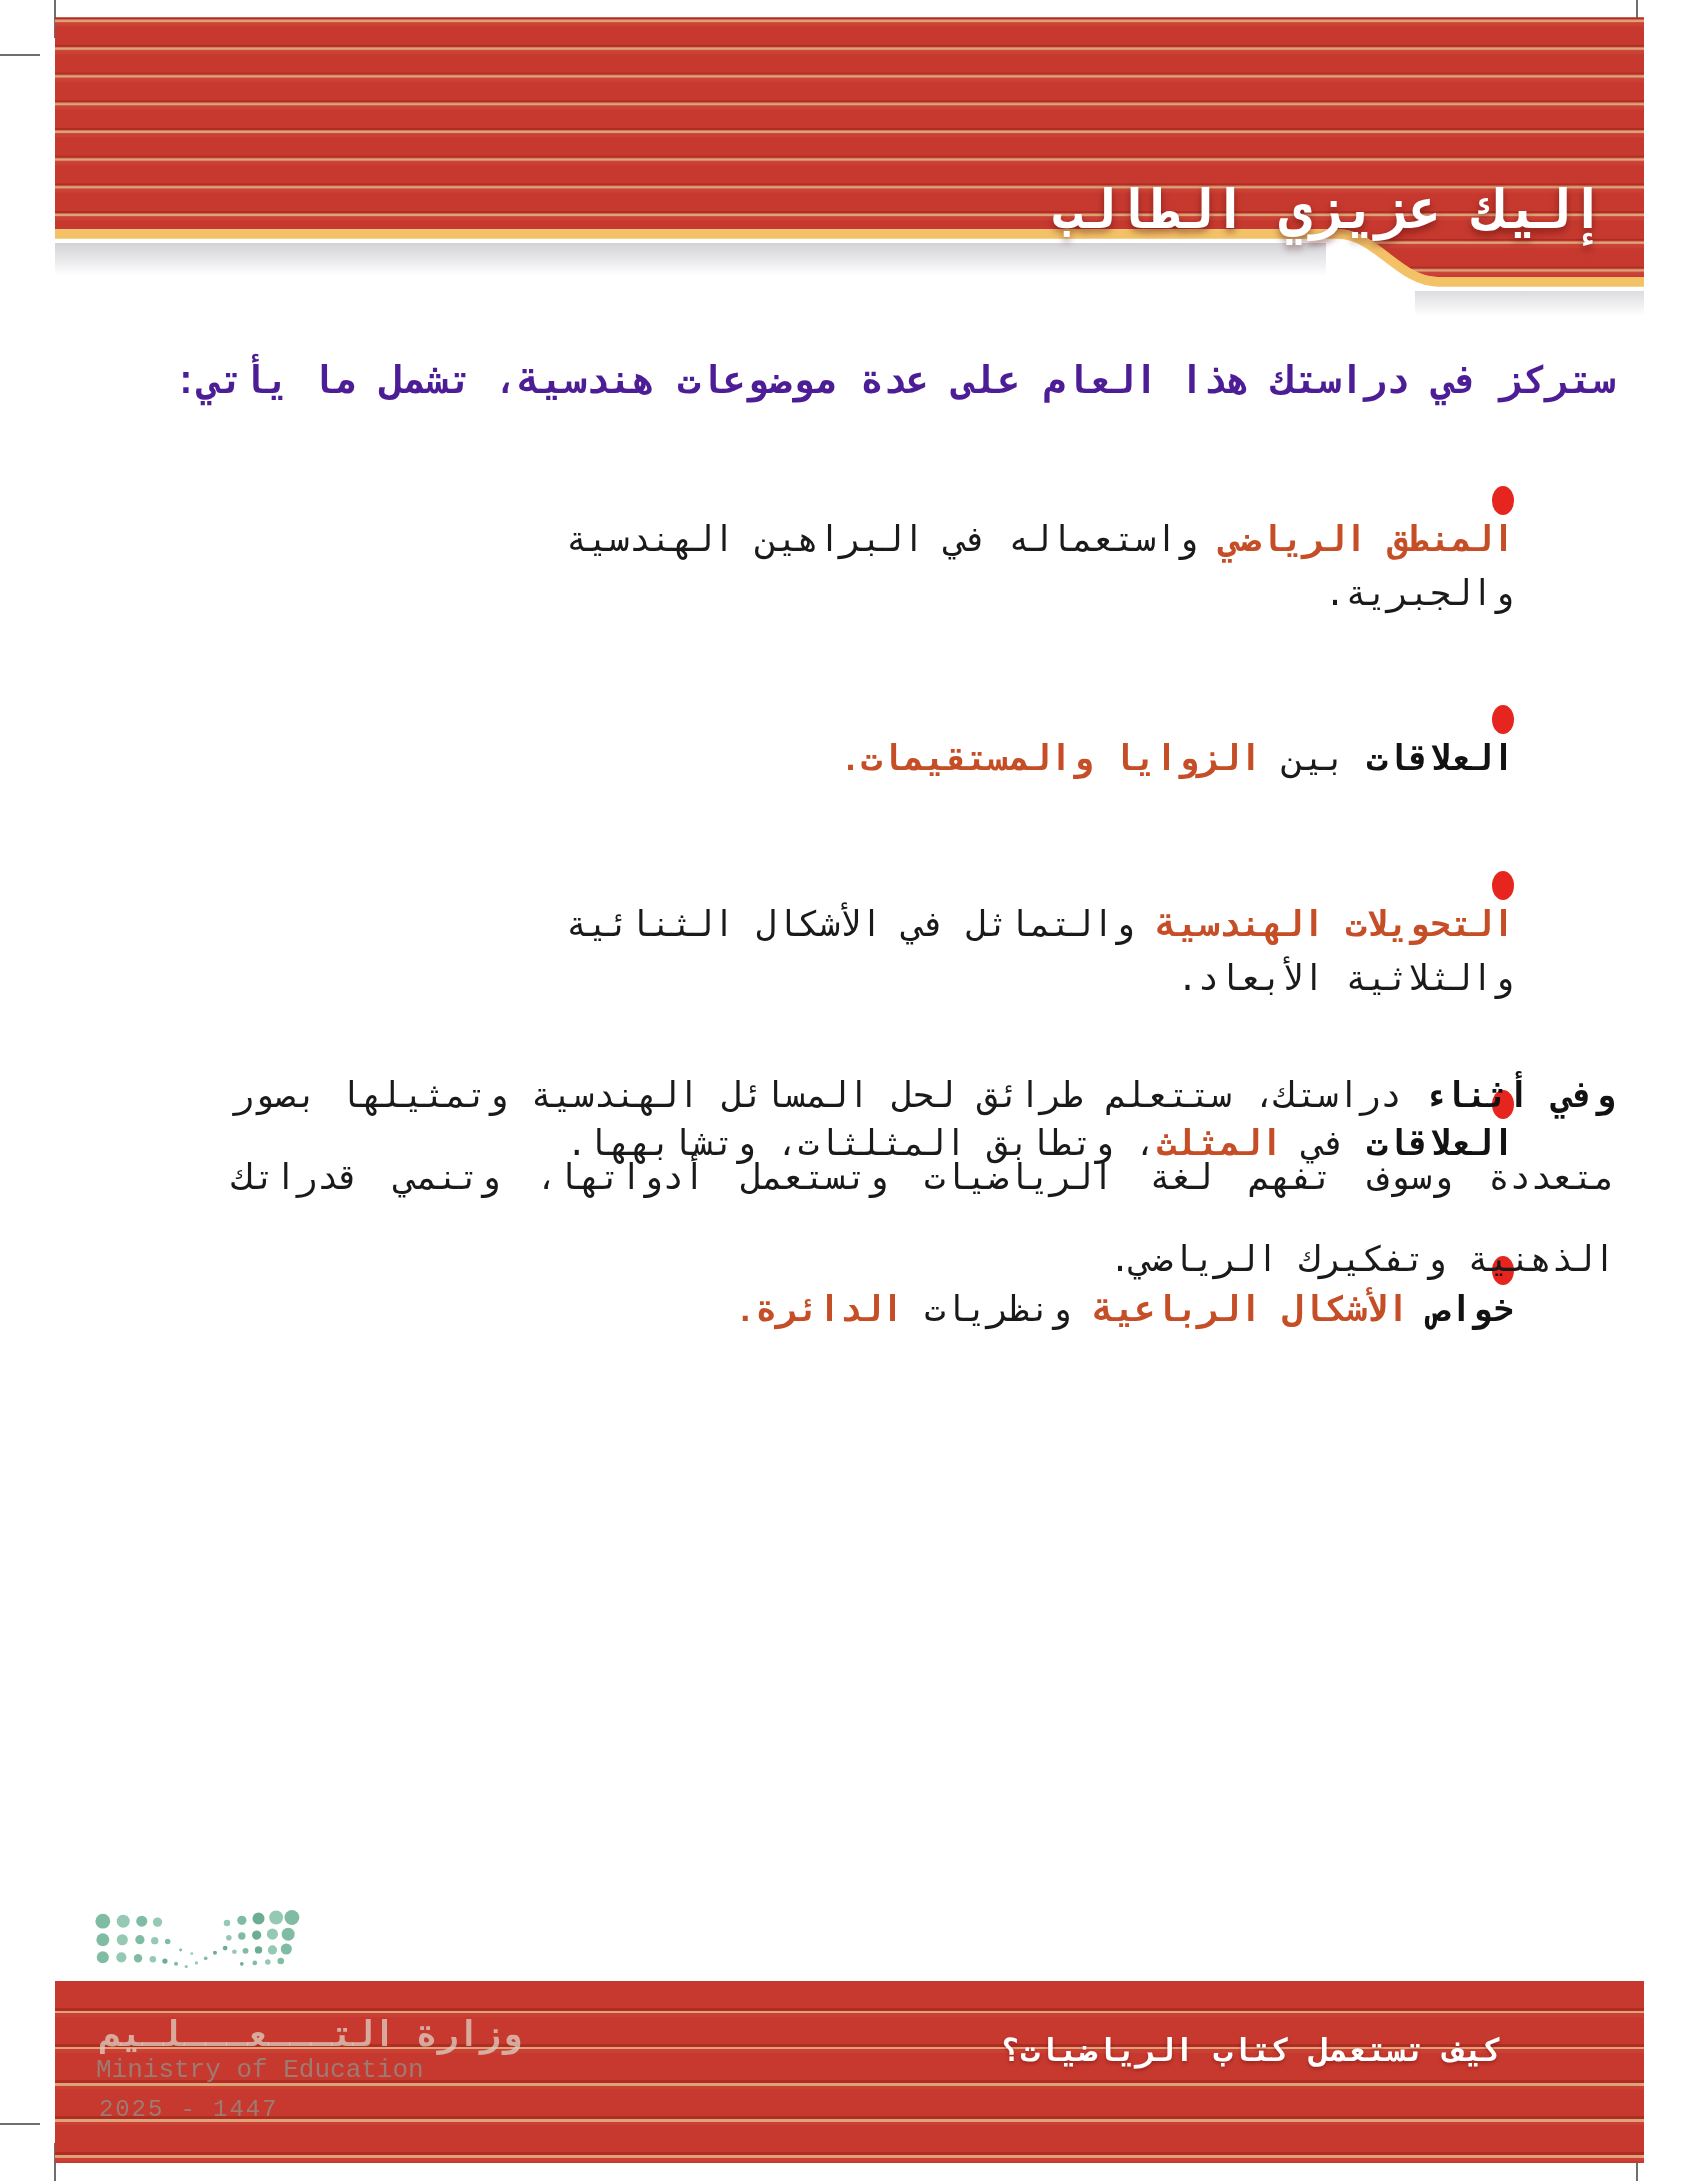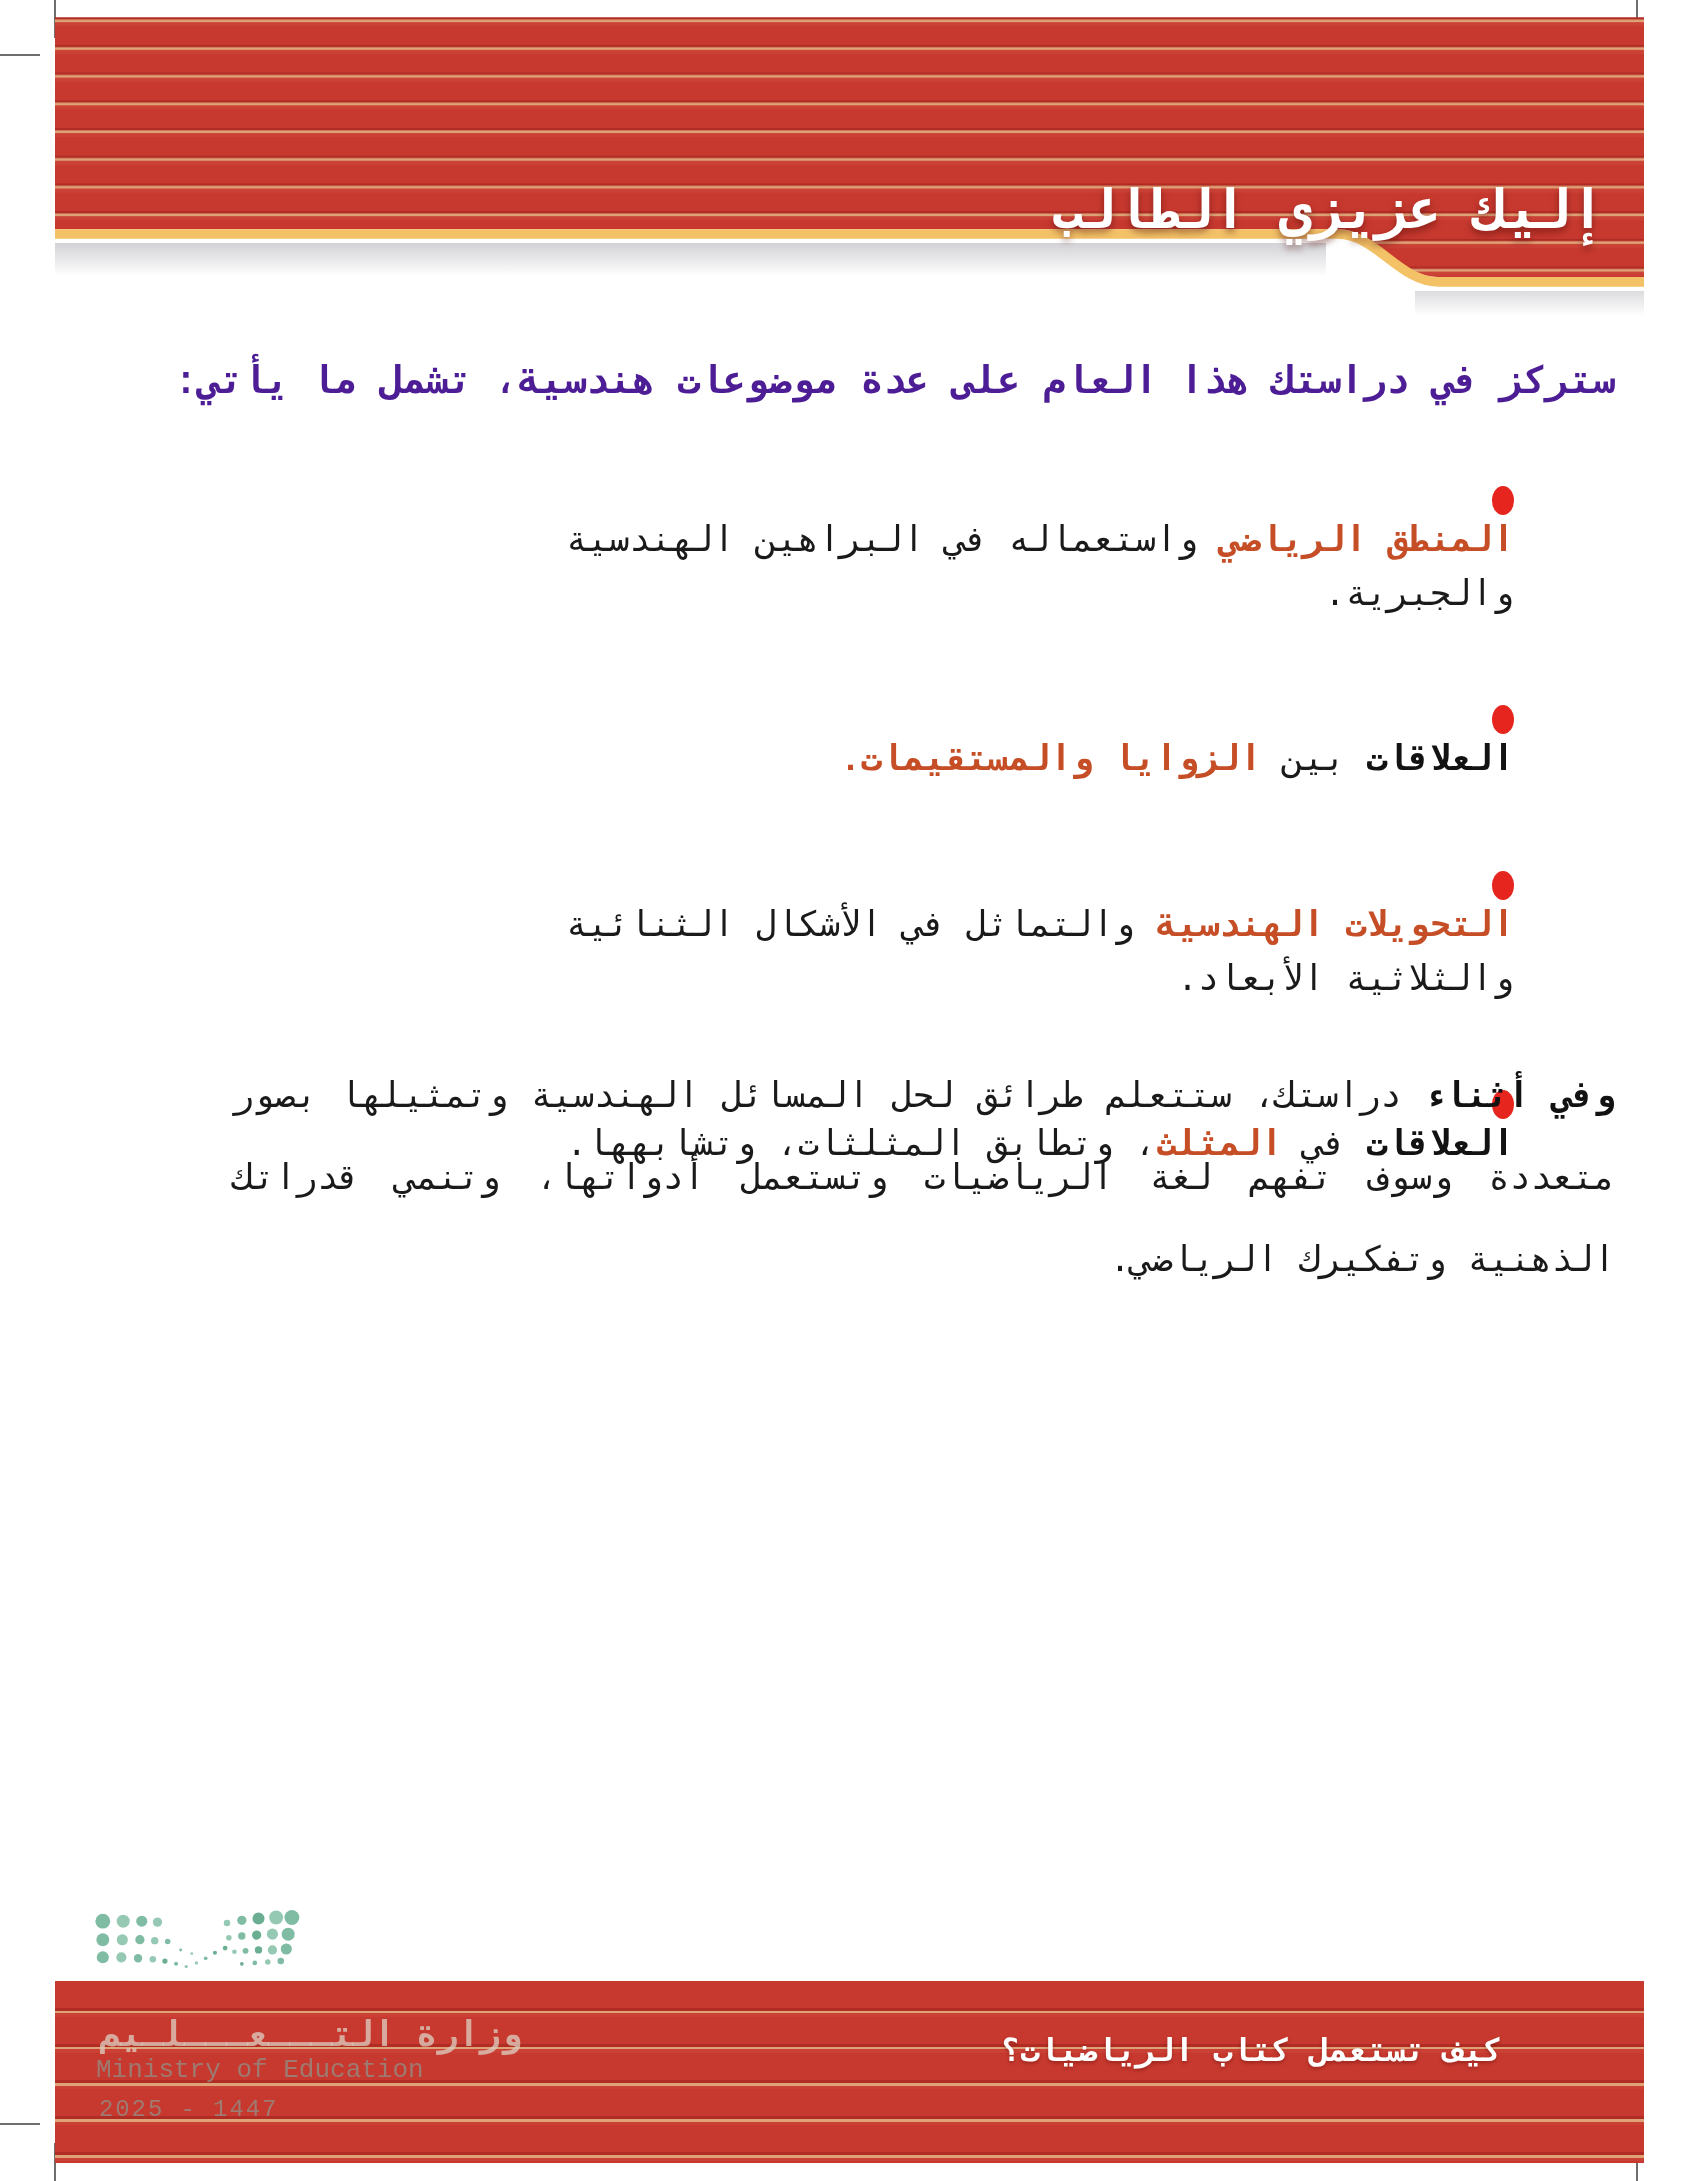--- a/index.html
+++ b/index.html
@@ -122,20 +122,24 @@
         <p class="bullet-text"><span class="seg-strong">العلاقات</span><span class="seg-body"> بين </span><span class="seg-keyword">الزوايا والمستقيمات.</span></p>
       </div>
       <div class="bullet-row">
         <span class="bullet-dot"></span>
         <p class="bullet-text"><span class="seg-keyword">التحويلات الهندسية</span><span class="seg-body"> والتماثل في الأشكال الثنائية والثلاثية الأبعاد.</span></p>
       </div>
       <div class="bullet-row">
         <span class="bullet-dot"></span>
         <p class="bullet-text"><span class="seg-strong">العلاقات</span><span class="seg-body"> في </span><span class="seg-keyword">المثلث</span><span class="seg-body">، وتطابق المثلثات، وتشابهها.</span></p>
       </div>
+      <div class="bullet-row">
+        <span class="bullet-dot"></span>
+        <p class="bullet-text"><span class="seg-strong">خواص </span><span class="seg-keyword">الأشكال الرباعية</span><span class="seg-body"> ونظريات </span><span class="seg-keyword">الدائرة.</span></p>
+      </div>
     </div>
 
   <p class="closing"><span class="seg-strong">وفي أثناء</span><span class="seg-body"> دراستك، ستتعلم طرائق لحل المسائل الهندسية وتمثيلها بصور متعددة وسوف تفهم لغة الرياضيات وتستعمل أدواتها، وتنمي قدراتك الذهنية وتفكيرك الرياضي.</span></p>
 
   <svg class="ministry-logo" width="215" height="65" viewBox="0 0 232 70">
     <g fill="#7FBCA3">
       <circle cx="16" cy="12" r="8"></circle>
         <circle cx="58" cy="12" r="6"></circle>
       <circle cx="16" cy="32" r="7"></circle>
         <circle cx="56" cy="32" r="5"></circle>

